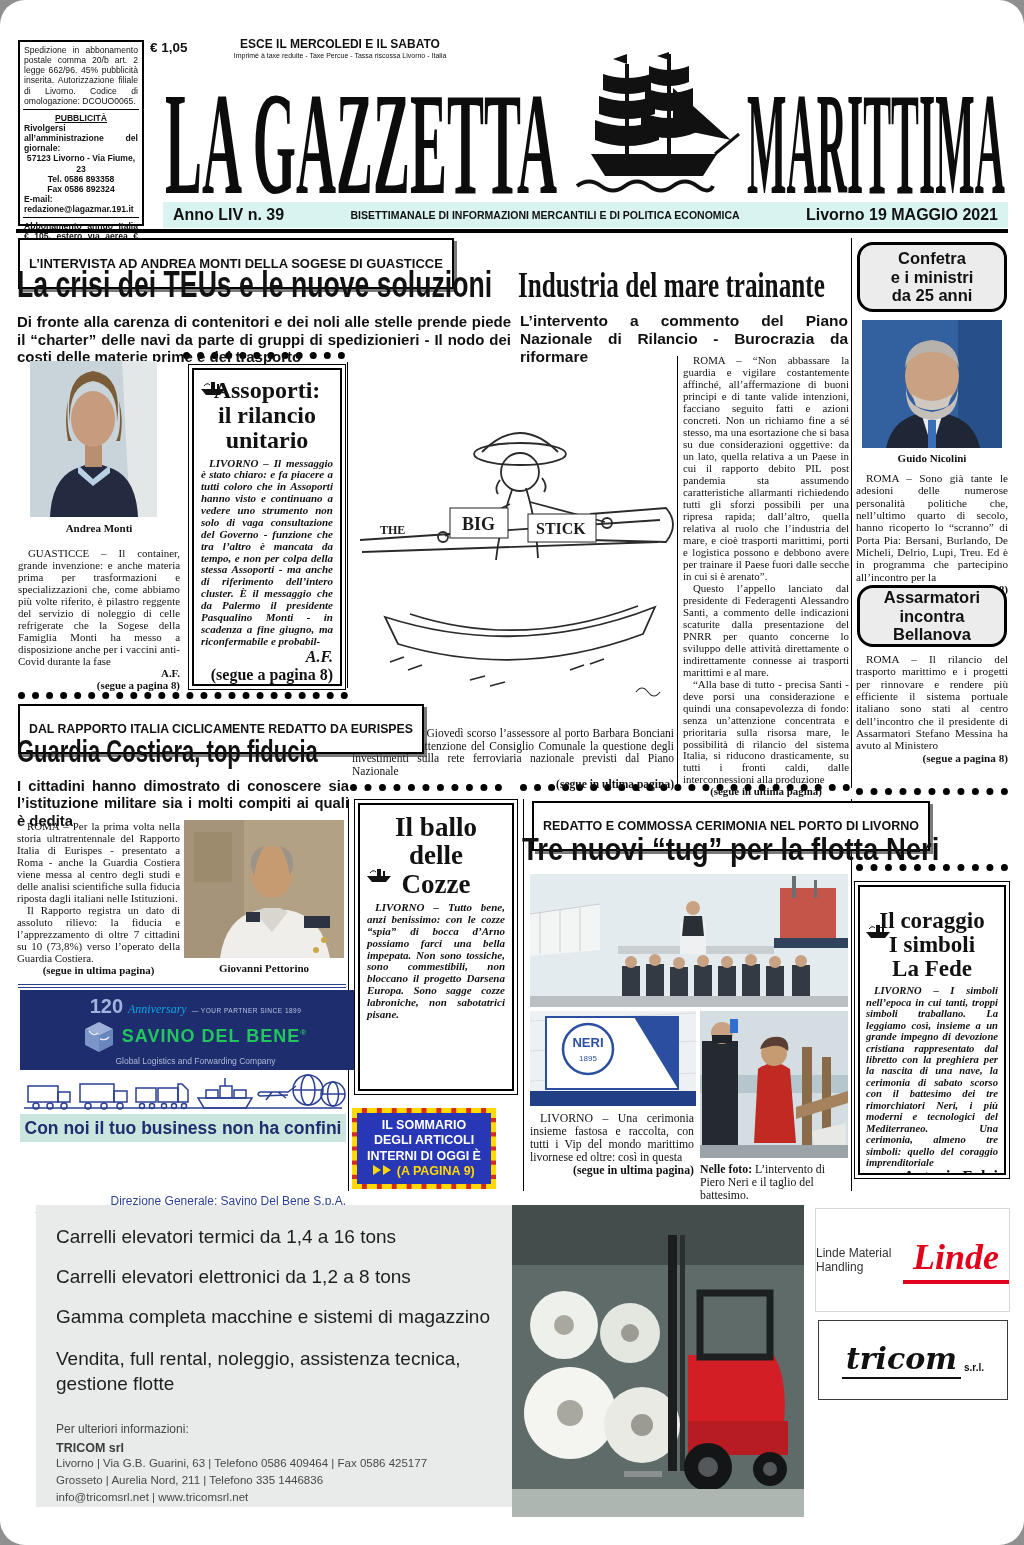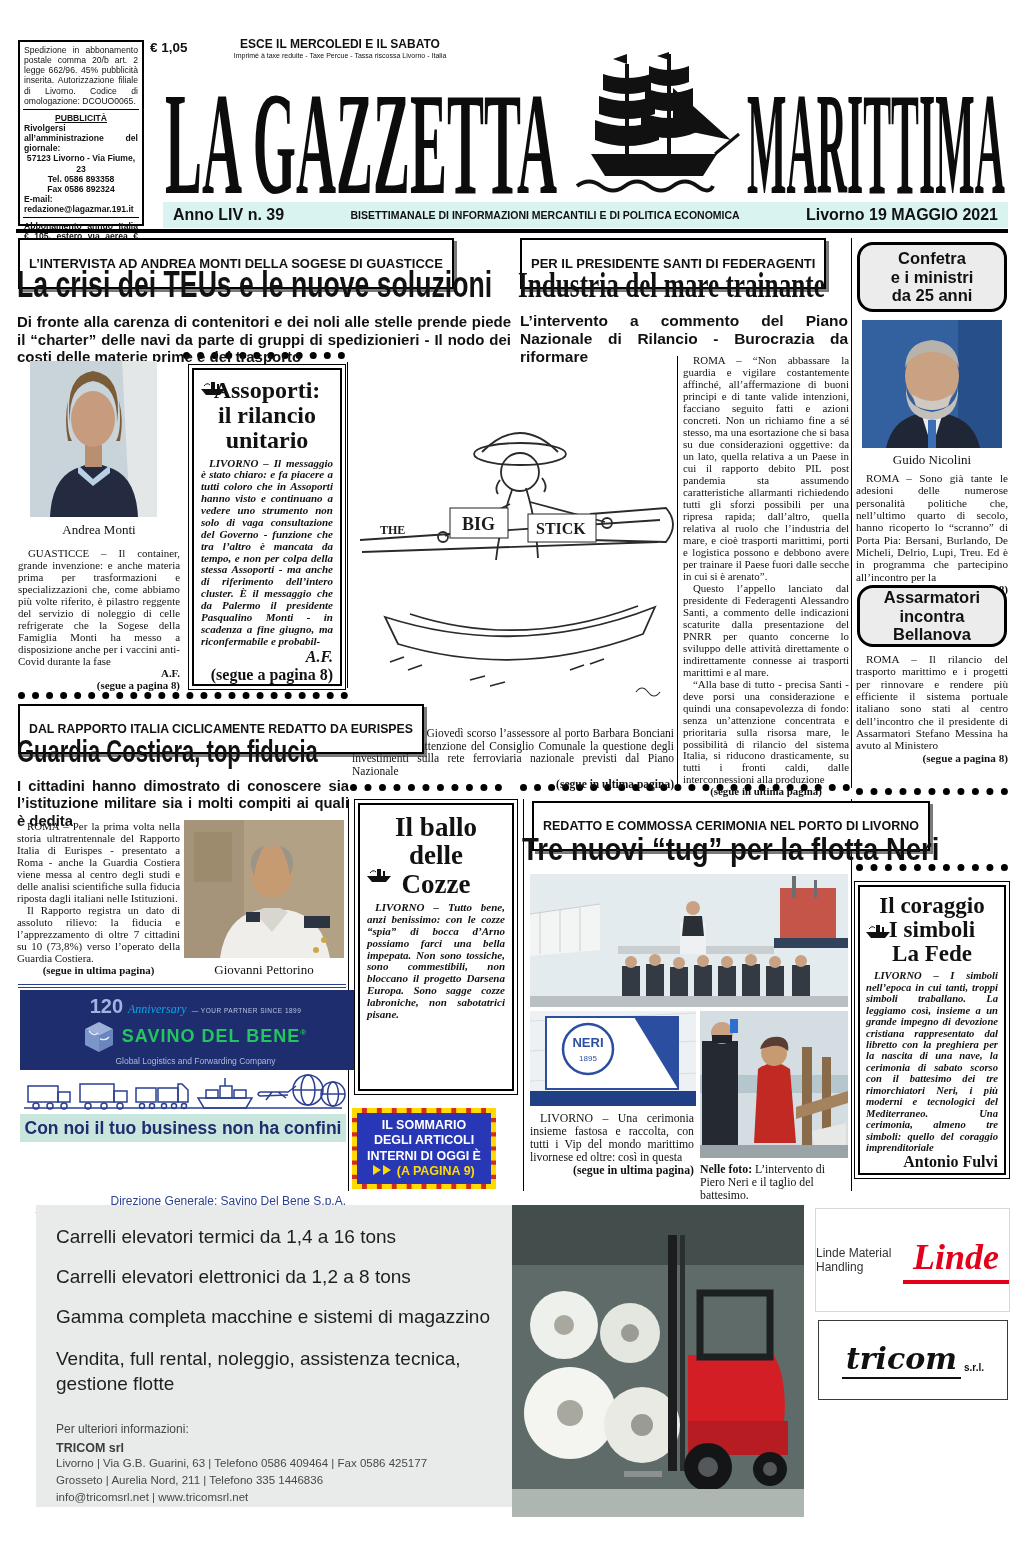--- a/index.html
+++ b/index.html
@@ -1,34 +1,34 @@
 <!DOCTYPE html>
 <html lang="it"><head>
 <meta charset="utf-8">
 <style>
   html,body{margin:0;padding:0;background:#8f8f8f;}
   #page{position:relative;width:1024px;height:1545px;background:#ffffff;margin:0 auto;
-        font-family:"Liberation Serif",serif;color:#111;overflow:hidden;}
+        font-family:"Liberation Serif",serif;color:#111;overflow:hidden;border-radius:25px;}
   .abs{position:absolute;}
   .sans{font-family:"Liberation Sans",sans-serif;}
   .kicker{position:absolute;display:inline-block;border:2px solid #000;background:#fff;
           box-shadow:3px 3px 0 rgba(50,50,50,.65);
           font:bold 13px "Liberation Sans",sans-serif;padding:16px 9px;white-space:nowrap;}
   .headline{position:absolute;font-weight:bold;white-space:nowrap;transform-origin:left center;line-height:1;}
   .deck{position:absolute;font:bold 15px/1.17 "Liberation Sans",sans-serif;text-align:justify;}
   .body-col{position:absolute;font-size:10.9px;line-height:1.1;text-align:justify;}
   .body-col p{margin:0;text-indent:10px;}
   .sig{font-weight:bold;text-align:right;margin:0;}
   .segue{font-weight:bold;text-align:right;margin:0;}
   .segue.center{text-align:center;}
   .dotted{position:absolute;height:0;border-top:7px dotted #000;}
   .vrule{position:absolute;width:1px;background:#000;}
   .photo{position:absolute;overflow:hidden;background:#ddd;}
   .photo svg{display:block;}
-  .pcaption{position:absolute;font-weight:normal;font-size:13px;text-align:center;}
+  .pcaption{position:absolute;font-weight:bold;font-size:11px;text-align:center;}
   .editbox{position:absolute;border:1px solid #000;padding:3px;background:#fff;box-sizing:border-box;}
   .editbox .inner{border:2px solid #000;height:100%;box-sizing:border-box;padding:6px 7px;overflow:hidden;position:relative;}
   .edit-title{font-weight:bold;text-align:center;font-size:24px;line-height:1.05;margin:2px 0 4px;}
   .edit-body{font-style:italic;font-weight:bold;font-size:11px;line-height:1.08;text-align:justify;margin:0;text-indent:8px;}
   .roundbox{position:absolute;border:3px solid #000;border-radius:16px;background:#ececec;
             display:flex;align-items:center;justify-content:center;text-align:center;
             font:bold 16.5px/1.12 "Liberation Sans",sans-serif;box-sizing:border-box;}
   .infobox{position:absolute;left:18px;top:40px;width:126px;height:186px;border:2px solid #000;
            font-family:"Liberation Sans",sans-serif;font-size:8.6px;line-height:1.18;
            padding:3px 4px;box-sizing:border-box;text-align:justify;}
@@ -178,21 +178,20 @@
         <rect x="178" y="152" width="68" height="28" fill="#fff" stroke="#222"></rect>
         <text x="186" y="172" font-size="16">STICK</text>
       </g>
     </svg>
   </div>
   <div class="body-col" style="left:352px;top:727px;width:322px;font-size:11.5px">
     <p style="text-indent:10px">LIVORNO – Giovedì scorso l’assessore al porto Barbara Bonciani ha portato all’attenzione del Consiglio Comunale la questione degli investimenti sulla rete ferroviaria nazionale previsti dal Piano Nazionale</p>
     <div class="segue">(segue in ultima pagina)</div>
   </div>
 
-  <div class="kicker" style="left:520px;top:238px">PER IL PRESIDENTE SANTI DI FEDERAGENTI</div>
   <div class="headline" style="left:518px;top:268px;font-size:35px;transform:scaleX(.72)">Industria del mare trainante</div>
   <div class="deck" style="left:520px;top:312px;width:328px;font-size:15.5px">L’intervento a commento del Piano Nazionale di Rilancio - Burocrazia da riformare</div>
   <div class="body-col" style="left:683px;top:354px;width:166px">
     <p>ROMA – “Non abbassare la guardia e vigilare costantemente affinché, all’affermazione di buoni principi e di tante valide intenzioni, facciano seguito fatti e azioni concreti. Non un richiamo fine a sé stesso, ma una esortazione che si basa su due considerazioni oggettive: da un lato, quella relativa a un Paese in cui il rapporto debito PIL post pandemia sta assumendo caratteristiche allarmanti richiedendo tutti gli sforzi possibili per una ripresa rapida; dall’altro, quella relativa al ruolo che l’industria del mare, e cioè trasporti marittimi, porti e logistica possono e debbono avere per trainare il Paese fuori dalle secche in cui si è arenato”.</p>
     <p>Questo l’appello lanciato dal presidente di Federagenti Alessandro Santi, a commento delle indicazioni scaturite dalla presentazione del PNRR per quanto concerne lo sviluppo delle attività direttamente o indirettamente connesse ai trasporti marittimi e al mare.</p>
     <p>“Alla base di tutto - precisa Santi - deve porsi una considerazione e quindi una consapevolezza di fondo: senza un’attenzione concentrata e prioritaria sulla risorsa mare, le possibilità di rilancio del sistema Italia, si riducono drasticamente, su tutti i fronti caldi, dalle interconnessioni alla produzione</p>
     <div class="segue center">(segue in ultima pagina)</div>
   </div>
 
   <div class="roundbox" style="left:857px;top:242px;width:150px;height:70px">
@@ -448,21 +447,21 @@
   <div class="body-col" style="left:530px;top:1112px;width:164px;font-size:11.8px">
     <p style="text-indent:10px">LIVORNO – Una cerimonia insieme fastosa e raccolta, con tutti i Vip del mondo marittimo livornese ed oltre: così in questa</p>
     <div class="segue">(segue in ultima pagina)</div>
   </div>
   <div class="body-col" style="left:700px;top:1163px;width:150px;font-size:11.8px;text-align:left">
     <span style="font-weight:bold">Nelle foto:</span>
     <span>L’intervento di Piero Neri e il taglio del battesimo.</span>
   </div>
 
   <div class="editbox" style="left:854px;top:881px;width:156px;height:298px">
-    <div class="inner" style="padding:5px 6px">
+    <div class="inner" style="padding:20px 6px">
       <svg class="mini-ship" style="left:5px;top:36px" width="26" height="16" viewBox="0 0 26 16">
         <path d="M1,9 L25,9 L20,15 L6,15 Z" fill="#111"></path>
         <rect x="11" y="2" width="4" height="7" fill="#111"></rect>
         <rect x="17" y="4" width="2" height="5" fill="#111"></rect>
         <path d="M4,6 q3,-4 6,-1" stroke="#111" fill="none"></path>
       </svg>
       <div class="edit-title" style="font-size:23px">
         <div>Il coraggio</div>
         <div>I simboli</div>
         <div>La Fede</div>

